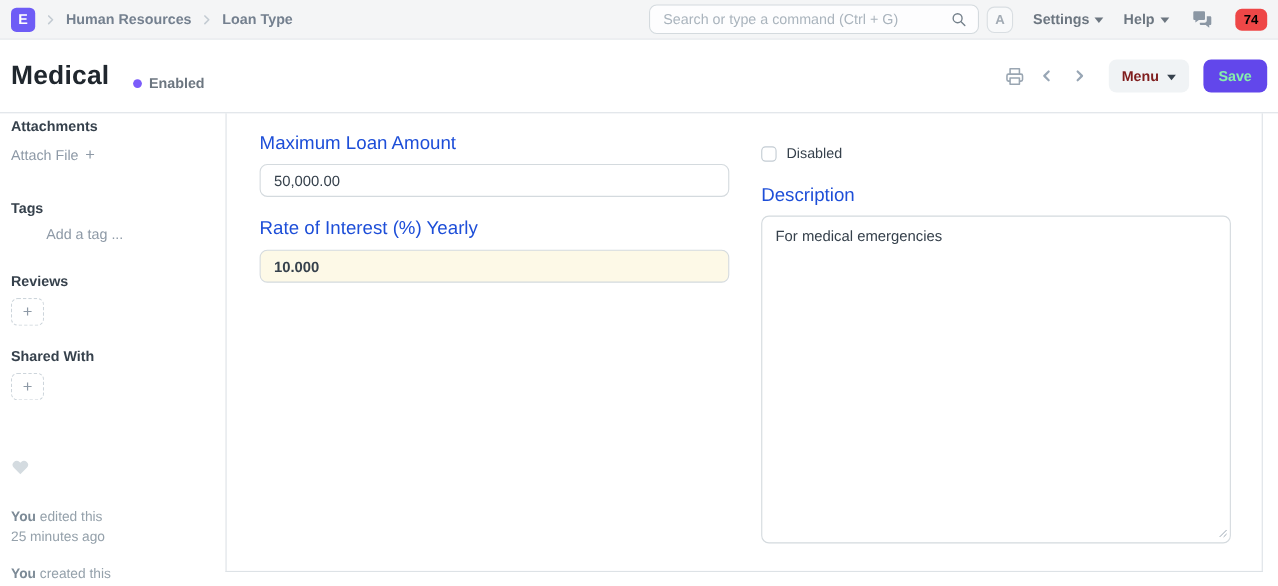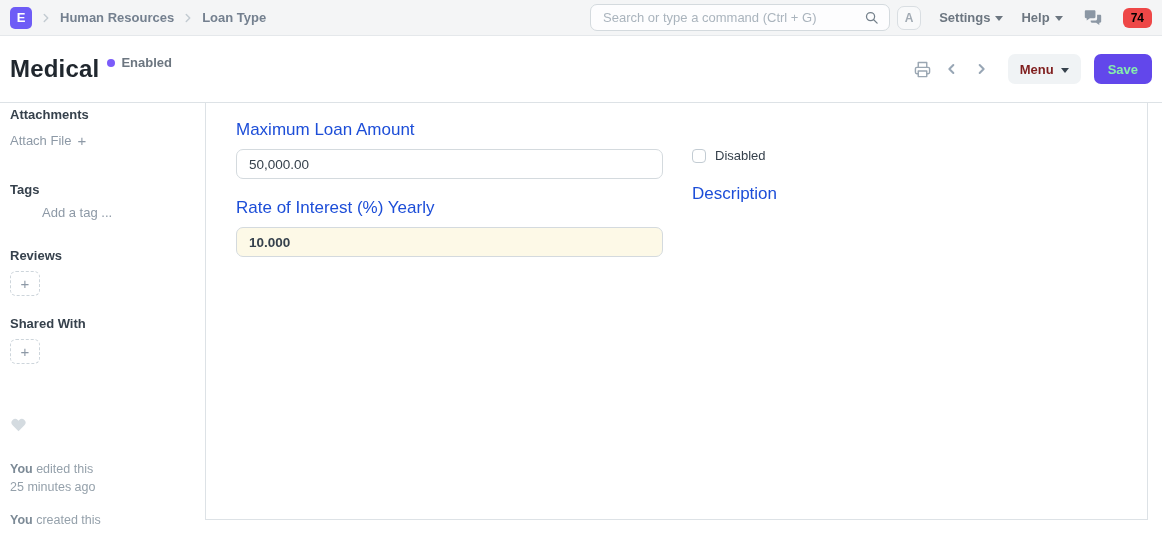--- a/index.html
+++ b/index.html
@@ -27,21 +27,21 @@
   .nav-link { font-size:13px; font-weight:600; color:#6c7680; display:flex;
     align-items:center; gap:5px; cursor:pointer; }
   .caret { width:0; height:0; border-left:4px solid transparent;
     border-right:4px solid transparent; border-top:5px solid #6c7680; margin-top:2px; }
   .badge { background:#ee4747; color:#000000; font-size:12px; font-weight:bold;
     border-radius:6px; padding:4px 8px; line-height:1; cursor:pointer; }
 
   
   .page-head { height:67px; display:flex; align-items:center; padding:0 10px;
     border-bottom:1px solid #dde2e6; }
-  .title-wrap { display:flex; align-items:flex-start; gap:8px; }
+  .title-wrap { display:flex; align-items:flex-end; gap:22px; }
   .page-title { font-size:24px; font-weight:bold; color:#20272e; letter-spacing:0.2px; }
   .status { display:flex; align-items:center; gap:6px; }
   .status-dot { width:8px; height:8px; border-radius:50%; background:#7b5cfa; }
   .status-text { font-size:13px; font-weight:700; color:#6c7680; }
   .head-actions { margin-left:auto; display:flex; align-items:center; gap:9px; }
   .icon-btn { display:flex; align-items:center; justify-content:center; cursor:pointer; padding:2px; }
   .btn { height:30px; border:none; border-radius:7px; font-size:13px; font-weight:600;
     font-family:inherit; display:flex; align-items:center; cursor:pointer; }
   .btn-default { background:#f0f3f5; color:#7f1d1d; padding:0 12px; gap:7px; margin-left:8px; }
   .btn-primary { background:#6247eb; color:#86efac; padding:0 14px; margin-left:4px; }
@@ -67,21 +67,21 @@
     border-right:1px solid #dde2e6; border-bottom:1px solid #dde2e6;
     padding:17px 28px 0 30px; display:flex; gap:29px; }
   .col { width:428px; }
   .field-label { font-size:17px; color:#1d4ed8; }
   .text-input { width:100%; height:30px; border:1px solid #d4dade; border-radius:7px;
     padding:0 12px; font-size:13.5px; color:#36414c; font-family:inherit;
     background:#fff; outline:none; }
   .text-input.changed { background:#fdf9e7; font-weight:bold; }
   .field-gap { margin-top:19px; }
   .input-gap { margin-top:9px; }
-  .check-row { margin-top:28px; display:flex; align-items:center; gap:9px; }
+  .check-row { margin-top:12px; display:flex; align-items:center; gap:9px; }
   .checkbox { appearance:none; -webkit-appearance:none; width:14px; height:14px;
     border:1px solid #c3ccd3; border-radius:4px; background:#fff; cursor:pointer; margin:0; }
   .check-label { font-size:13px; color:#36414c; cursor:pointer; }
   .desc-label { margin-top:21px; }
   .textarea-wrap { position:relative; margin-top:8px; }
   .textarea { width:100%; height:298px; border:1px solid #d4dade; border-radius:7px;
     padding:8px 12px; font-size:13.5px; color:#36414c; font-family:inherit;
     resize:none; outline:none; background:#fff; line-height:1.5; }
   .grip { position:absolute; right:3px; bottom:5px; pointer-events:none; }
 </style>
@@ -215,15 +215,24 @@
       <div class="field-label field-gap">Rate of Interest (%) Yearly</div>
       <input class="text-input input-gap changed" type="text" value="10.000" style="">
     </div>
 
     <div class="col">
       <div class="check-row">
         <input type="checkbox" class="checkbox" style="">
         <span class="check-label">Disabled</span>
       </div>
       <div class="field-label desc-label">Description</div>
+      <div class="textarea-wrap">
+        <textarea class="textarea" style="">For medical emergencies</textarea>
+        <span class="grip">
+          <svg width="9" height="9" viewBox="0 0 10 10" stroke="#9aa6b2" stroke-width="1">
+              <line x1="2" y1="9" x2="9" y2="2"></line>
+              <line x1="6" y1="9" x2="9" y2="6"></line>
+            </svg>
+        </span>
+      </div>
     </div>
   </div>
 </div>
 
 </body></html>

